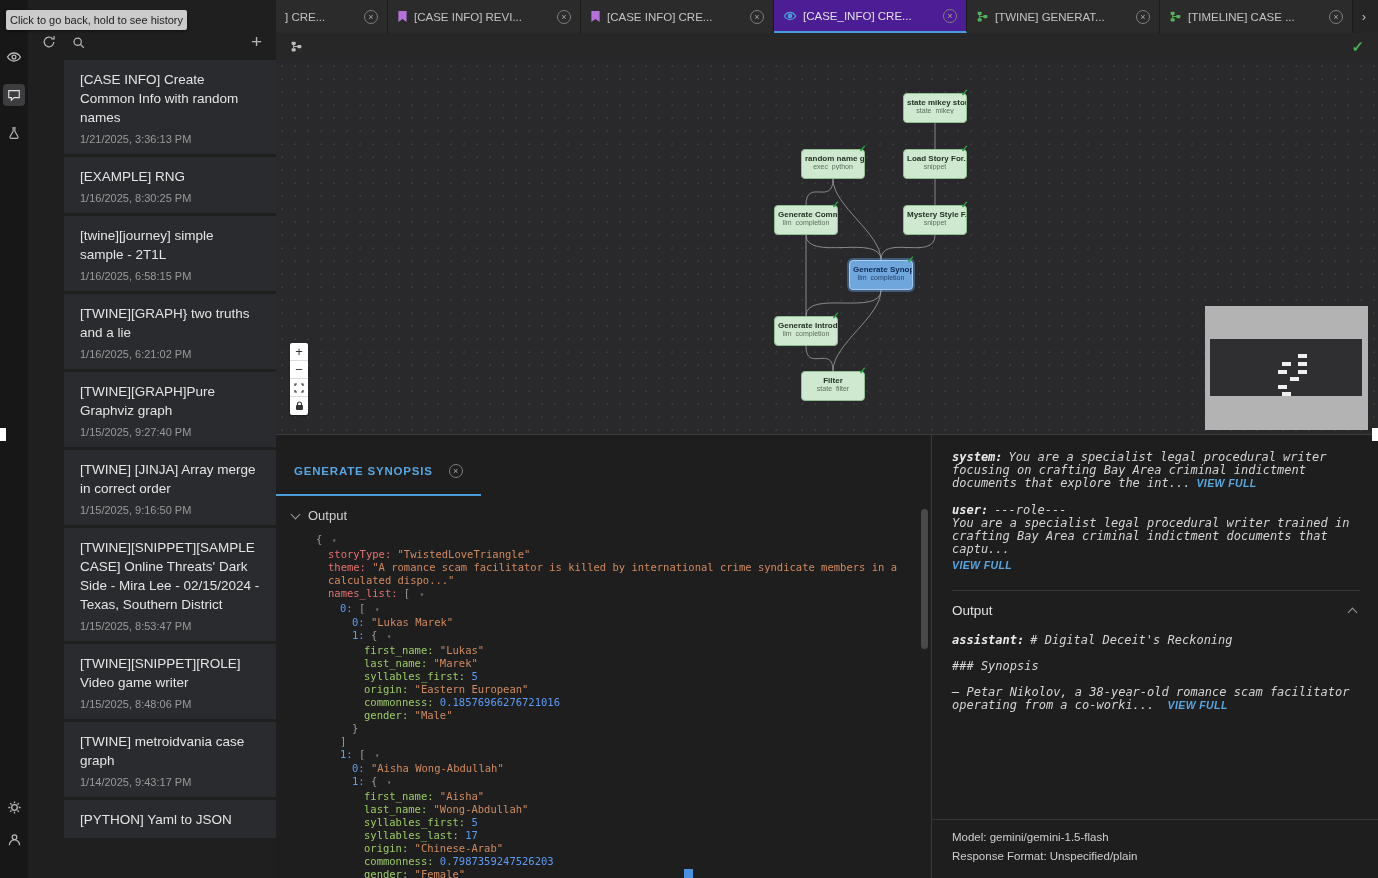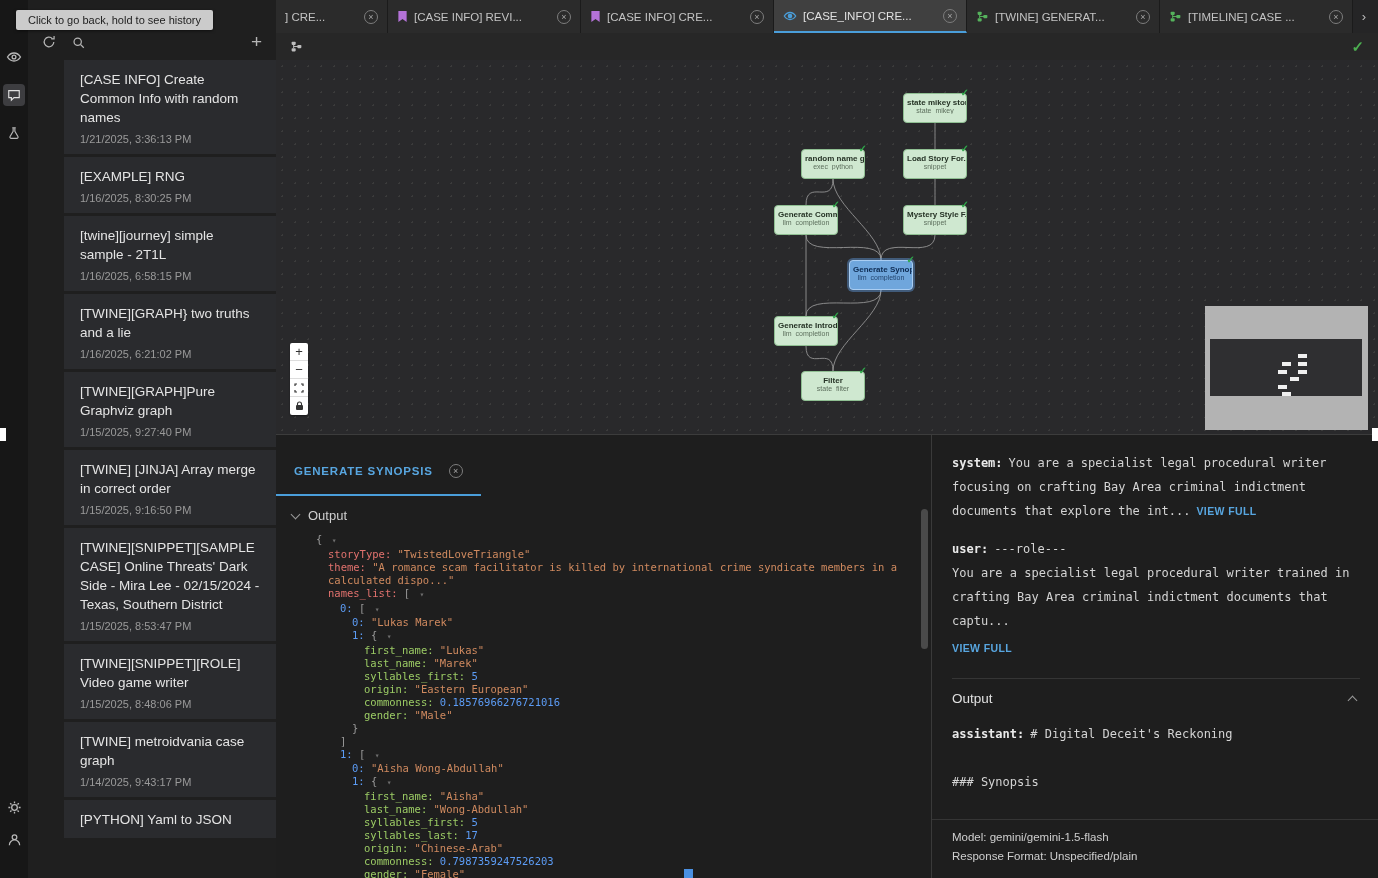--- a/index.html
+++ b/index.html
@@ -11,39 +11,39 @@
   .rail { position:absolute; left:0; top:0; width:28px; height:100%; background:#171717;
           display:flex; flex-direction:column; align-items:center; padding:46px 0 12px 0; z-index:20; }
   .rail-icon { width:22px; height:22px; display:flex; align-items:center; justify-content:center;
                margin-bottom:16px; border-radius:4px; }
   .rail-icon.active { background:#3d3d40; }
   .rail-icon.push { margin-top:auto; margin-bottom:10px; }
 
   
   .sidebar { position:absolute; left:28px; top:0; width:248px; height:100%; background:#1f1f1f; z-index:10; }
   .sidebar-title { padding:8px 0 0 16px; font-size:13px; color:#8d8d8d; }
-  .tooltip { position:absolute; left:16px; top:10px; background:#cbcbcb; color:#1d1d1d;
-             font-size:11px; padding:4px 12px; border-radius:2px; z-index:40; white-space:nowrap;
+  .tooltip { position:absolute; left:6px; top:10px; background:#cbcbcb; color:#1d1d1d;
+             font-size:11px; padding:4px 4px; border-radius:2px; z-index:40; white-space:nowrap;
              box-shadow:0 1px 3px rgba(0,0,0,.5); }
   .sidebar-toolbar { display:flex; align-items:center; padding:12px 14px 8px 14px; gap:16px; }
   .sidebar-toolbar .spacer { flex:1; }
   .tool-ic { color:#b5b5b5; display:flex; align-items:center; }
   .plus-btn { color:#b5b5b5; font-size:19px; line-height:14px; font-weight:400; }
   .prompt-list { position:absolute; top:60px; left:0; right:0; bottom:0; overflow:hidden;padding-left:36px; }
   .prompt-item { background:#2a2b2e; margin-bottom:3px; padding:10px 16px 9px 16px; cursor:pointer; }
   .prompt-title { color:#e4e4e4; font-size:13.5px; line-height:19px; }
   .prompt-date { color:#9a9a9a; font-size:11px; margin-top:6px; }
 
   
   .tabbar { position:absolute; left:276px; right:0; top:0; height:33px; background:#252526;
             display:flex; align-items:stretch; overflow:hidden; z-index:15; }
   .tab { display:flex; align-items:center; padding:0 9px; width:193px; min-width:0;
          background:#2b2b2b; border-right:1px solid #1b1b1b; cursor:pointer; }
   .tab.first { width:112px; }
-  .tab.active { background:#404040; border-bottom:2px solid #4a9eda; }
+  .tab.active { background:#4c1d95; border-bottom:2px solid #4a9eda; }
   .tab-icon { margin-right:6px; display:flex; flex:none; }
   .tab-label { flex:1; min-width:0; color:#c3c3c3; font-size:11.5px; white-space:nowrap;
                overflow:hidden; text-overflow:ellipsis; }
   .tab.active .tab-label { color:#e0e0e0; }
   .tab-close { flex:none; width:14px; height:14px; margin-left:6px; border:1px solid #7d7d7d;
                border-radius:50%; color:#a5a5a5; font-size:9px; line-height:12px; text-align:center; }
   .tab-overflow { width:22px; display:flex; align-items:center; justify-content:center;
                   color:#bdbdbd; font-size:13px; }
 
   
@@ -105,21 +105,21 @@
   .j-num { color:#5c9cf5; }
   .j-idx { color:#5c9cf5; }
   .j-punc { color:#9a9a9a; }
   .j-caret { color:#6e6e6e; font-size:8px; margin-left:3px; }
   .bl-scroll { position:absolute; right:3px; top:62px; width:7px; height:140px; background:#4a4a4a;
                border-radius:4px; }
 
   .bottom-right { position:absolute; left:655px; right:0; top:0; bottom:0; border-left:1px solid #3a3a3a;
                   padding:16px 18px 0 20px; font-family:"DejaVu Sans Mono", monospace; font-size:12px;
                   color:#d4d4d4; overflow:hidden; }
-  .message { margin-bottom:14px; line-height:24px; }
+  .message { margin-bottom:14px; line-height:13px;font-style:italic; }
   .role { font-weight:bold; color:#eaeaea; margin-right:6px; }
   .mtext { white-space:pre-wrap; }
   .view-full { color:#58a6e0; font-size:10.5px; font-weight:bold; letter-spacing:.4px;
                font-family:"Liberation Sans", sans-serif; cursor:pointer; margin-left:6px; }
   .view-full.block { display:block; margin-left:0; margin-top:3px; }
   .output-section { border-top:1px solid #353535; margin-top:18px; padding-top:12px; position:relative; }
   .os-header { font-family:"Liberation Sans", sans-serif; font-size:13.5px; color:#e0e0e0;
                margin-bottom:16px; display:flex; align-items:center; }
   .os-header .chev { margin-left:auto; margin-right:4px; }
   .model-info { position:absolute; left:0; right:0; bottom:0; background:#1e1e1e;

